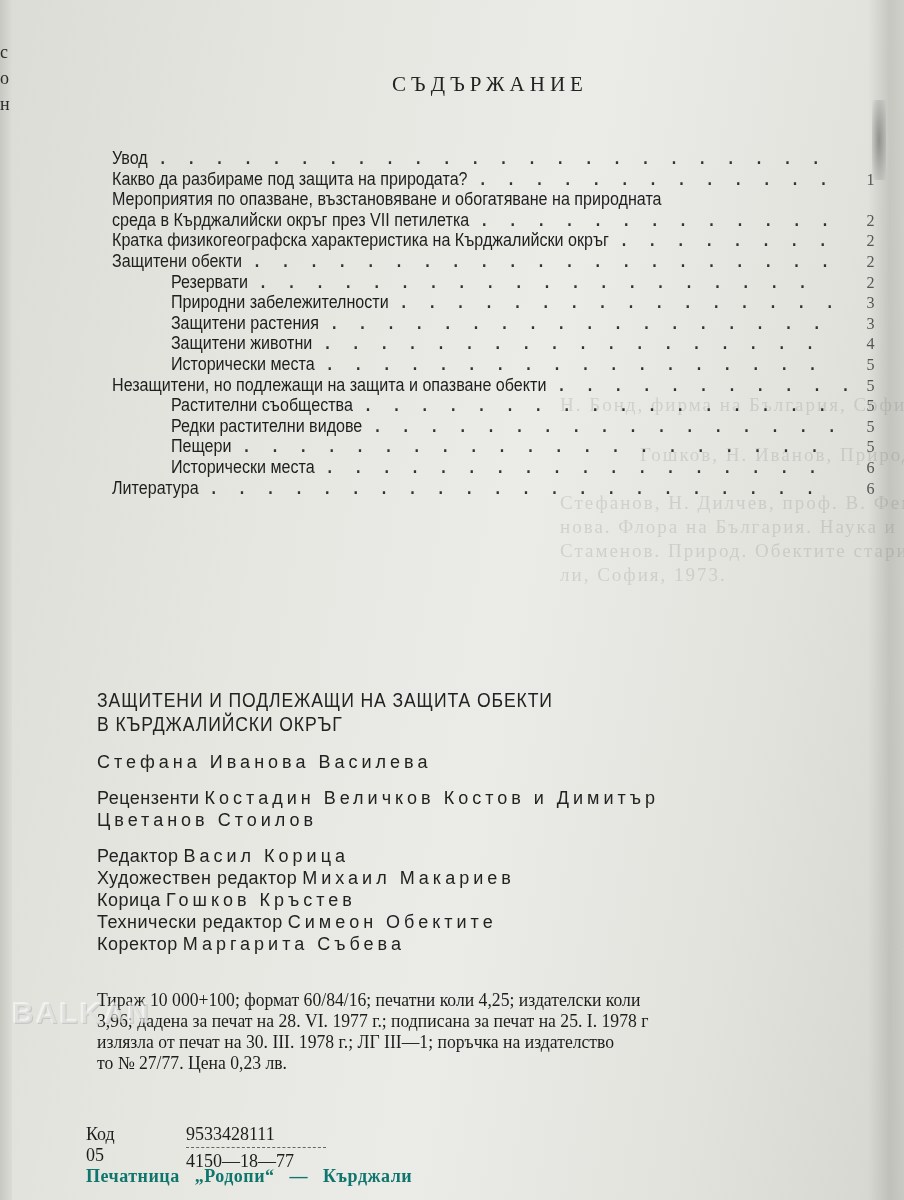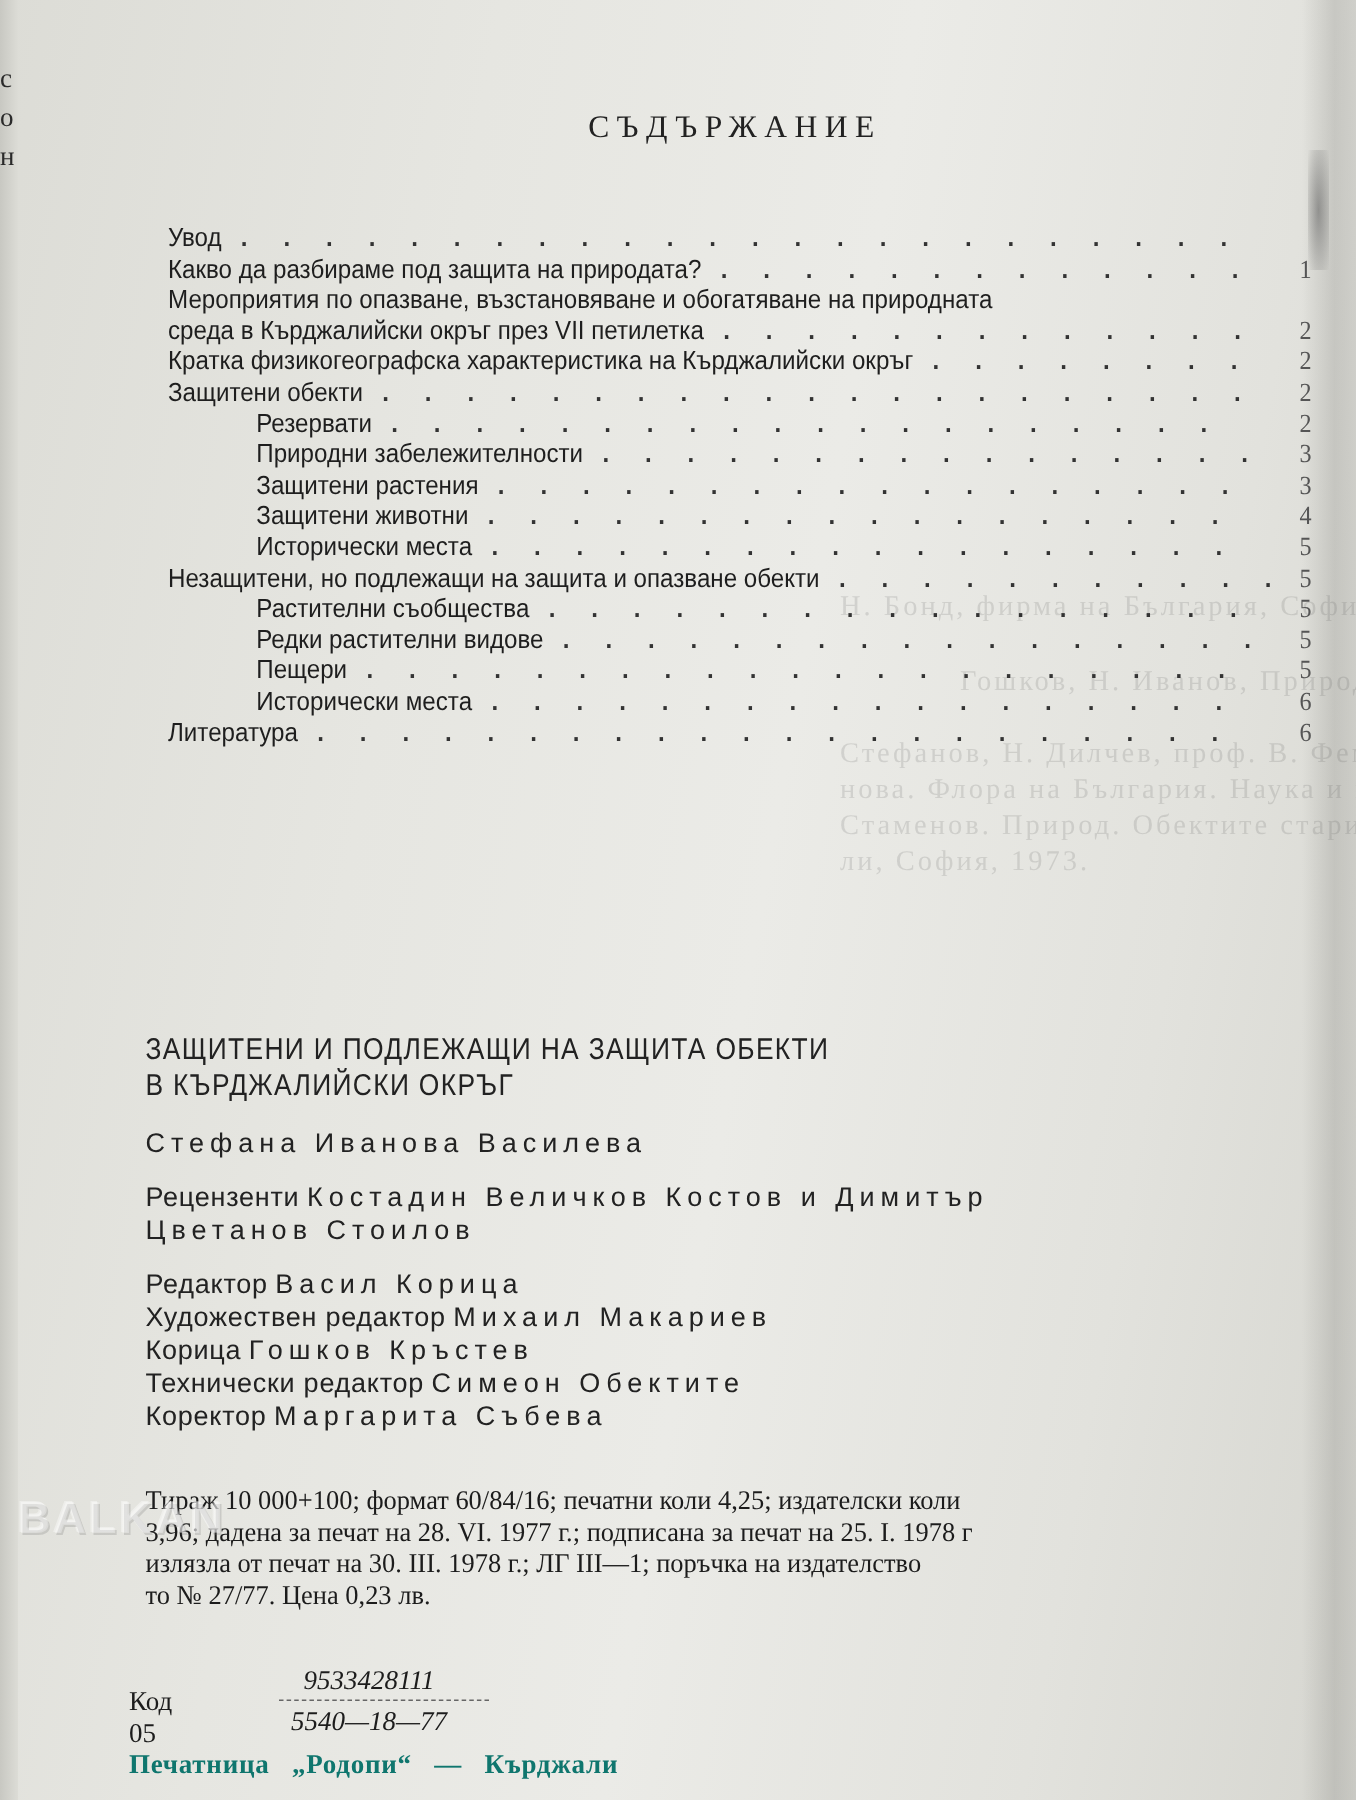--- a/index.html
+++ b/index.html
@@ -55,21 +55,21 @@
   .credits .name { letter-spacing:4px; }
   .credits-block2 { margin-top:14px; }
   .print-info {
     position:absolute; left:97px; top:990px; width:820px;
     font-size:18px; line-height:21px; font-family:"Liberation Serif", serif;
     white-space:nowrap; color:#1c1c1c;
   }
   .print-info .line { transform: scaleX(0.98); transform-origin:left; }
   .kod { position:absolute; left:86px; top:1110px; font-family:"Liberation Serif", serif; font-size:18px; }
   .kod-label { position:absolute; left:0; top:14px; }
-  .kod-frac { position:absolute; left:100px; top:0; width:120px; text-align:center;font-style:italic; }
+  .kod-frac { position:absolute; left:100px; top:14px; width:120px; text-align:left; }
   .kod-num { display:block; line-height:20px; }
   .kod-bar { display:block; border-top:1px dashed #666; margin:3px 0; width:140px; }
   .printer {
     position:absolute; left:86px; top:1166px; font-family:"Liberation Serif", serif;
     font-size:18px; letter-spacing:0.5px; word-spacing:10px; font-weight:bold; color:#0f766e;
   }
   .watermark {
     position:absolute; left:12px; top:996px; color:rgba(255,255,255,0.35);
     text-shadow: 1px 1px 0 rgba(120,120,120,0.25), -1px -1px 0 rgba(255,255,255,0.4);
     font-family:"Liberation Sans", sans-serif; pointer-events:none;
@@ -143,21 +143,21 @@
   <div class="line">3,96; дадена за печат на 28. VI. 1977 г.; подписана за печат на 25. I. 1978 г</div>
   <div class="line">излязла от печат на 30. III. 1978 г.; ЛГ III—1; поръчка на издателство</div>
   <div class="line">то № 27/77. Цена 0,23 лв.</div>
 </div>
 
 <div class="kod">
   <span class="kod-label">Код 05</span>
   <span class="kod-frac">
     <span class="kod-num">9533428111</span>
     <span class="kod-bar"></span>
-    <span class="kod-num">5540—18—77</span>
+    <span class="kod-num">4150—18—77</span>
   </span>
 </div>
 
 <div class="printer">Печатница „Родопи“ — Кърджали</div>
 
 <div class="watermark">
   <span class="wm-top">BALKAN</span>
 </div>
 
 </body></html>

